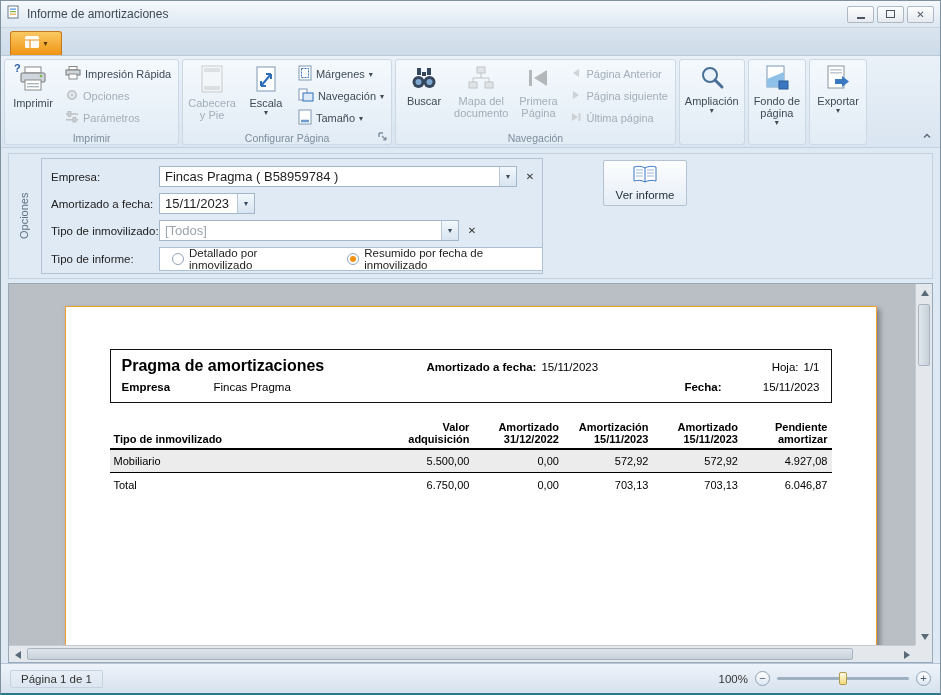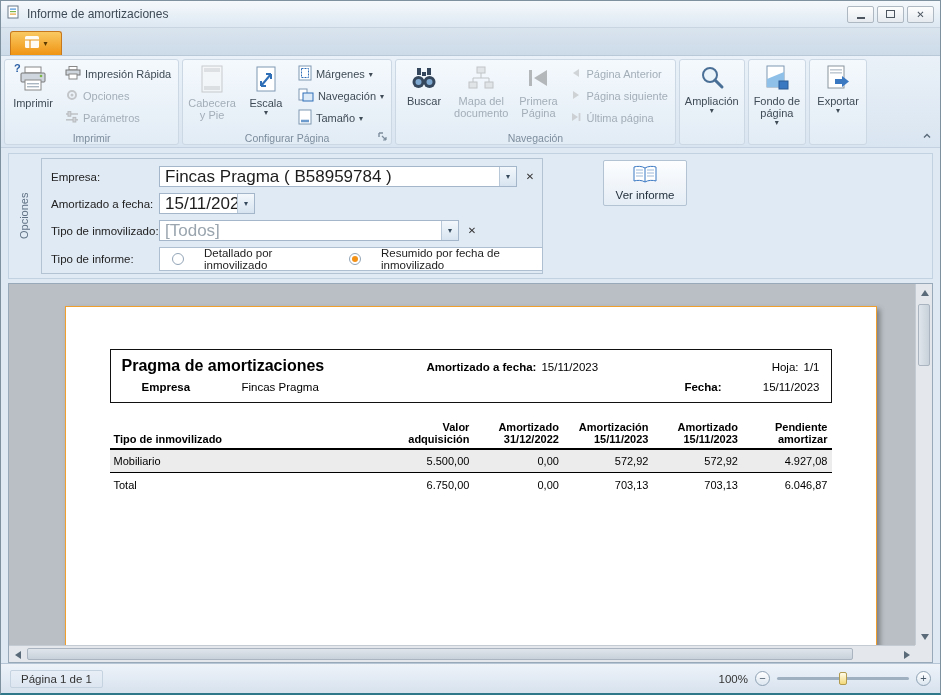--- a/index.html
+++ b/index.html
@@ -60,31 +60,31 @@
   .options-wrap { flex:0 0 auto; height:126px; margin:5px 7px 4px; display:flex; gap:8px;
                   padding:4px 6px; background:#e0eaf4; border:1px solid #c3d2e0; }
   .vtab { width:18px; display:flex; align-items:center; justify-content:center;
           writing-mode:vertical-rl; transform:rotate(180deg); font-size:11px; color:#5f7184; }
   .fields-box { width:502px; border:1px solid #b3c3d3; padding:7px 9px;
                 display:grid; grid-template-columns:108px auto; row-gap:6px; align-items:center; }
   .flabel { font-size:11.5px; color:#222; }
   .fctrl { display:flex; align-items:center; }
   .combo { display:flex; align-items:center; height:21px; background:#fff;
            border:1px solid #a3b6ca; }
-  .combo .ctext { flex:1; font-size:17px; color:#1d1d1d; padding:0 5px; white-space:nowrap;
+  .combo .ctext { flex:1; font-size:13px; color:#1d1d1d; padding:0 5px; white-space:nowrap;
                   overflow:hidden; }
   .combo .ctext.muted { color:#9aa5ae; }
   .combo .cbtn { width:17px; height:100%; border-left:1px solid #b9c8d8; display:flex;
                  align-items:center; justify-content:center; font-size:8px; color:#35495c;
                  background:linear-gradient(#f3f8fc,#d7e4f0); }
   .clearbtn { width:18px; height:20px; margin-left:4px; display:flex; align-items:center;
               justify-content:center; font-size:10px; color:#333; border-radius:2px; }
   .radiobox { width:384px; height:24px; background:#fff; border:1px solid #aebfd1;
               display:flex; align-items:center; gap:38px; padding:0 12px; }
-  .radioitem { display:flex; align-items:center; gap:20px; font-size:11.5px; color:#1d1d1d; }
+  .radioitem { display:flex; align-items:center; gap:5px; font-size:11.5px; color:#1d1d1d; }
   .radio { width:12px; height:12px; border:1px solid #93a5b8; border-radius:50%;
            background:#fff; position:relative; flex:0 0 auto; }
   .radio.sel::after { content:""; position:absolute; inset:2px; border-radius:50%;
                       background:#f39117; }
   .verinforme { margin-left:52px; margin-top:2px; width:84px; height:46px;
                 border:1px solid #b3c3d3; border-radius:2px;
                 background:linear-gradient(#fdfeff,#e5edf5);
                 display:flex; flex-direction:column; align-items:center; justify-content:center;
                 gap:2px; font-size:11.5px; color:#24313d; }
 
@@ -94,21 +94,21 @@
   .page { width:812px; height:560px; margin:22px auto 0; background:#fff;
           border:1px solid #ef9f2e; box-shadow:3px 3px 5px rgba(50,50,50,.45);
           padding:42px 44px; color:#000; }
   .rep-head { border:1px solid #111; padding:7px 11px 9px; }
   .rh-row1 { display:flex; align-items:baseline; }
   .rep-title { font-size:16px; font-weight:bold; width:305px; }
   .rh-amort { display:flex; gap:5px; font-size:11.5px; flex:1; }
   .rh-amort .b { font-weight:bold; }
   .rh-hoja { display:flex; gap:5px; font-size:11.5px; }
   .rh-row2 { display:flex; align-items:baseline; margin-top:6px; font-size:11.5px; }
-  .rh-row2 .emp-l { font-weight:bold; width:100px;margin-left:20px; }
+  .rh-row2 .emp-l { font-weight:bold; width:92px; }
   .rh-row2 .fecha-l { font-weight:bold; margin-left:auto; margin-right:28px; }
   .rh-row2 .fecha-v { width:70px; text-align:right; }
   .rep-table { width:100%; border-collapse:collapse; margin-top:16px; font-size:11px; }
   .rep-table th { font-weight:bold; vertical-align:bottom; padding:2px 4px 3px;
                   border-bottom:2px solid #000; white-space:pre-line; text-align:right;
                   line-height:12px; }
   .rep-table th:first-child { text-align:left; }
   .rep-table td { padding:5px 4px; text-align:right; }
   .rep-table td:first-child { text-align:left; }
   .rep-table tr.shaded td { background:#ececec; }

